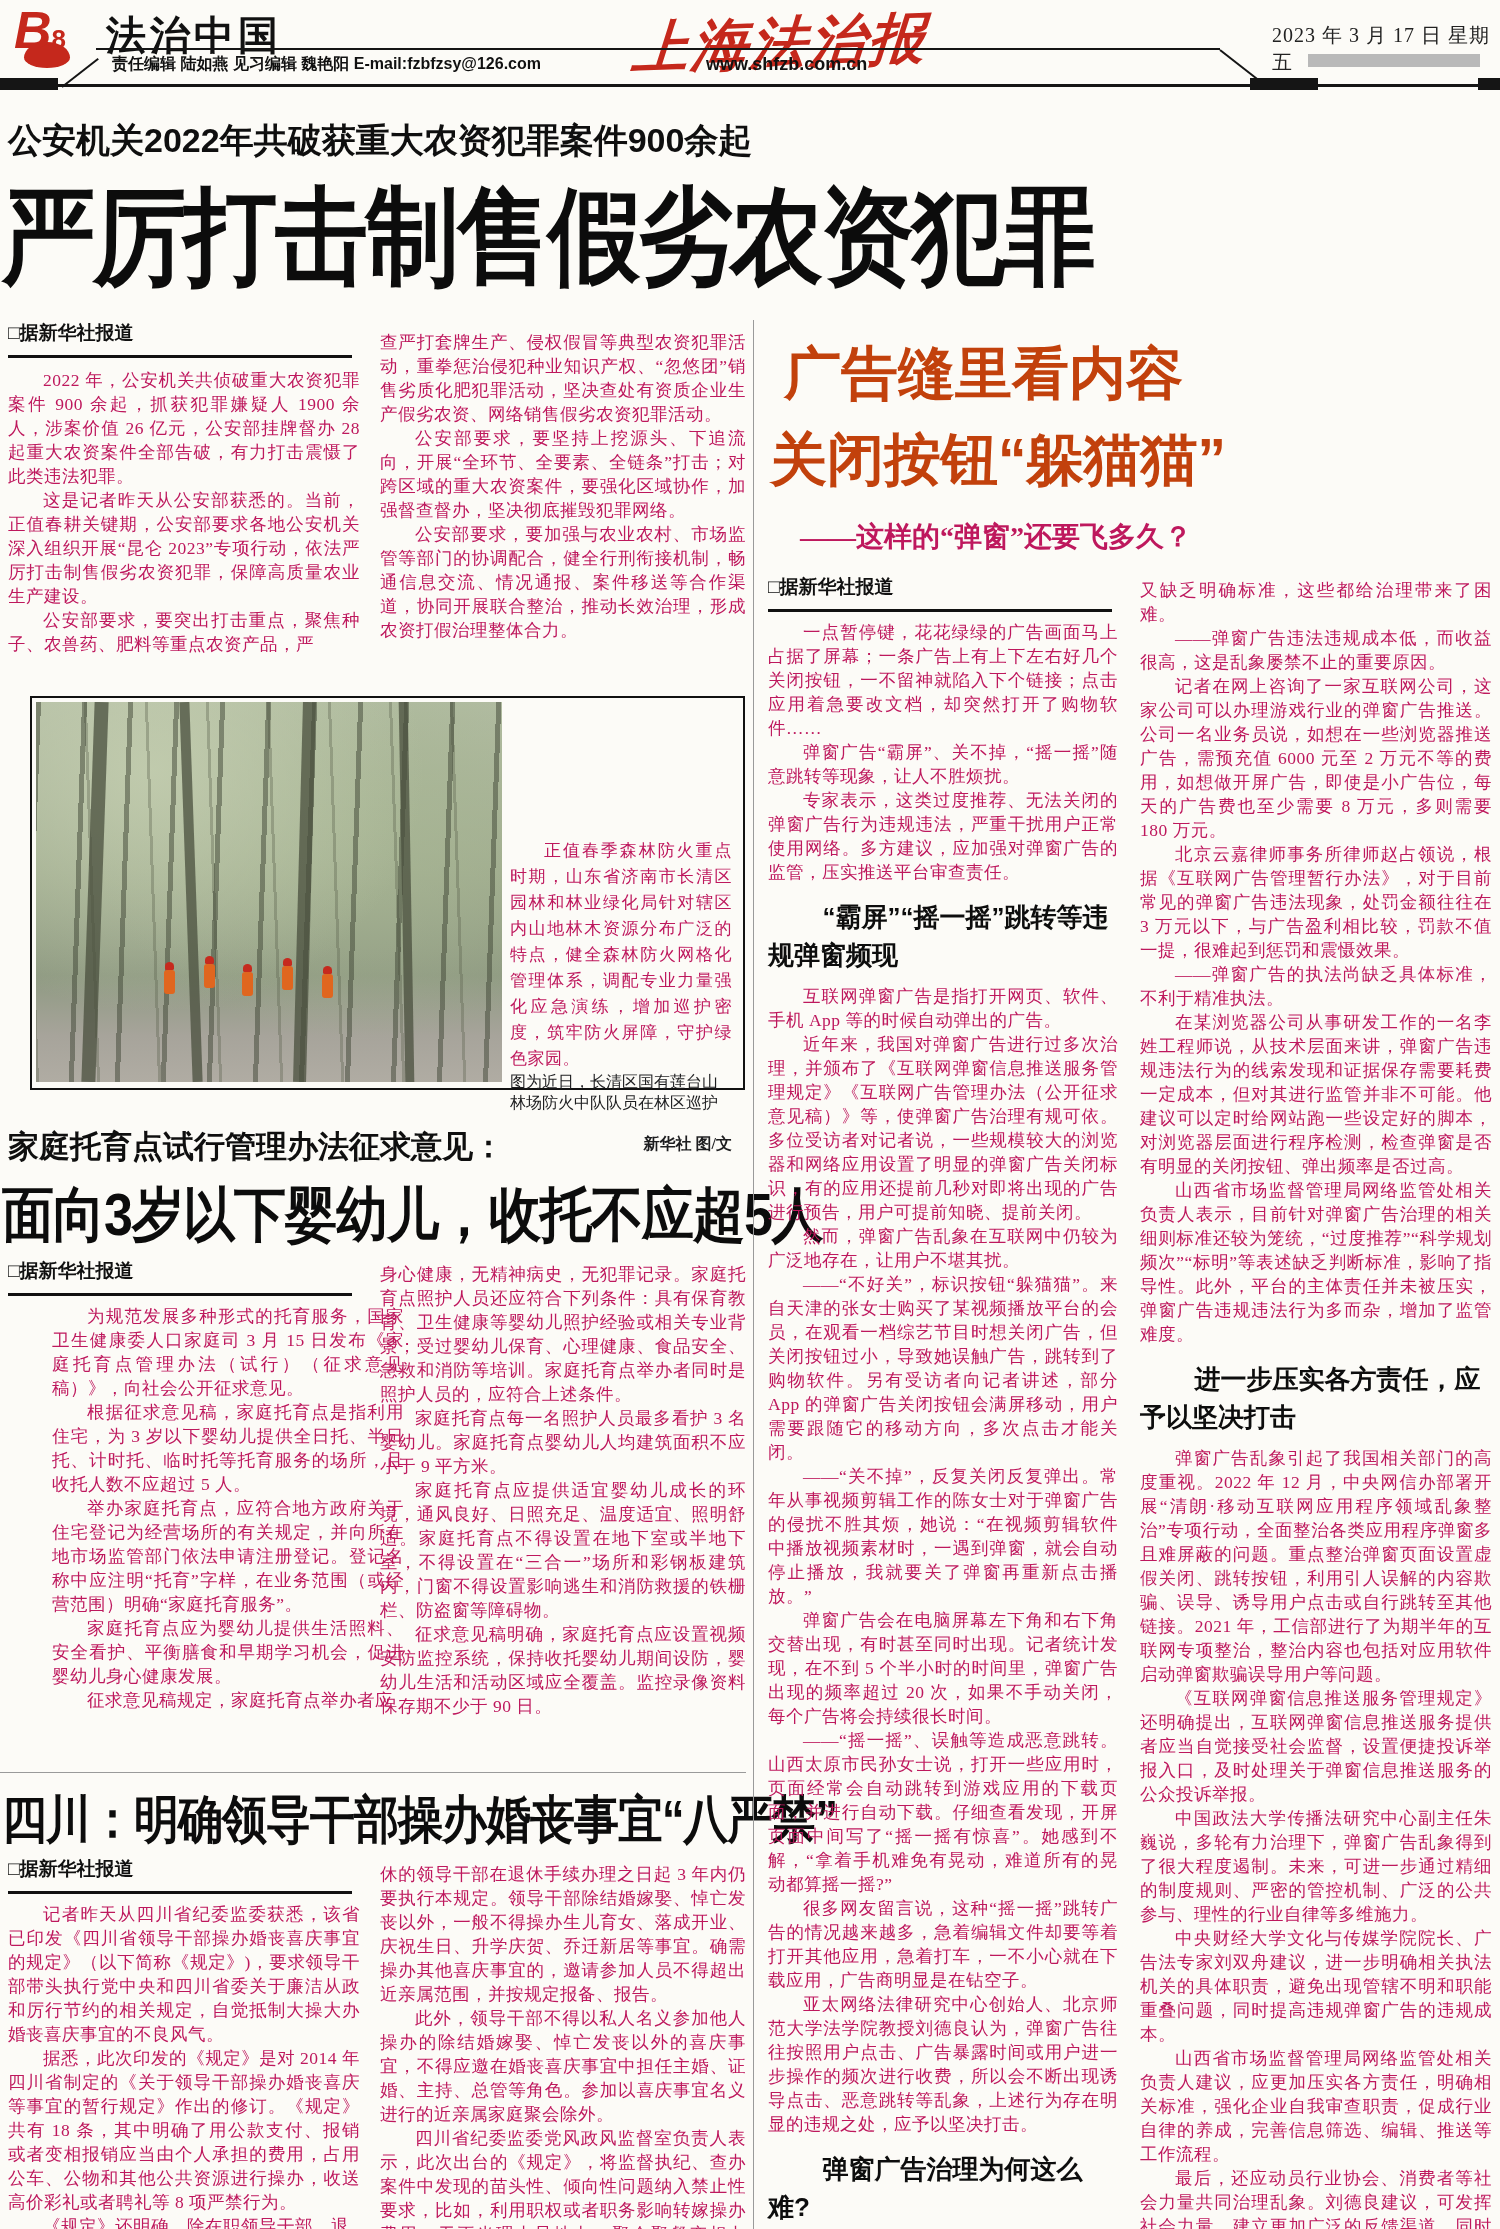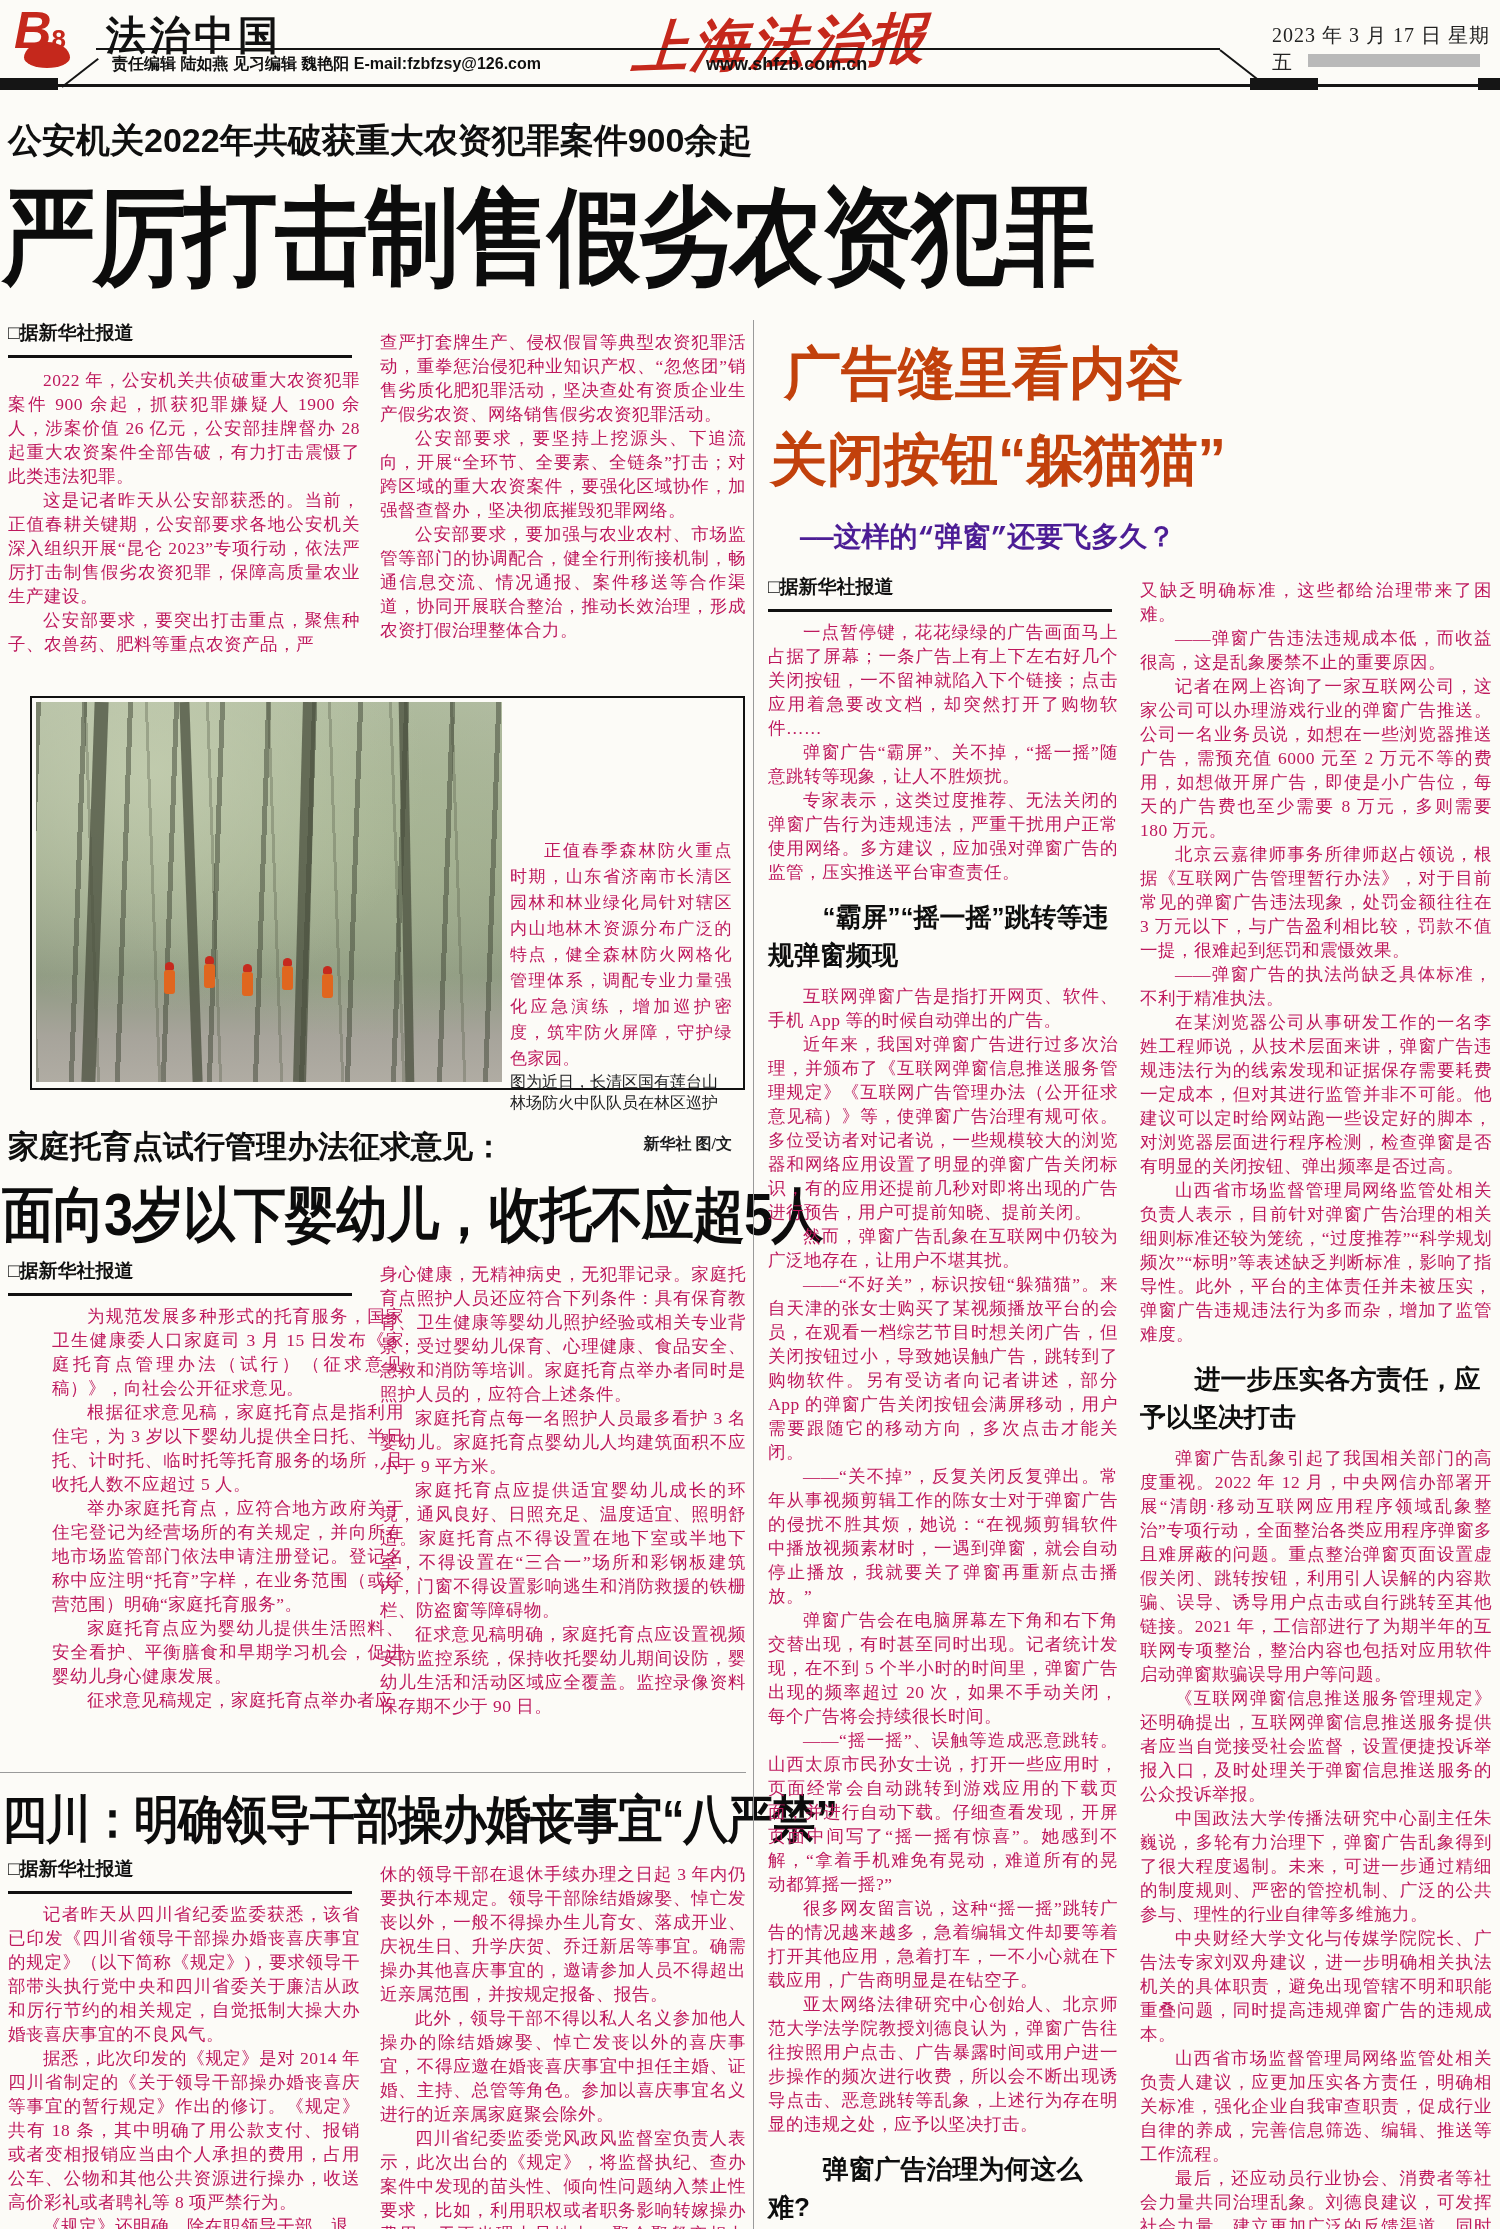--- a/index.html
+++ b/index.html
@@ -19,21 +19,21 @@
   .date-line{font-size:20px;color:#222;letter-spacing:1px;}
   .editors{font-family:"Liberation Sans",sans-serif;font-weight:700;font-size:16px;color:#111;}
   .hline{background:#151515;}
   .grayline{background:#b9b9b9;}
   .diag{background:#151515;transform-origin:left center;}
   
   .kicker{font-family:"Liberation Sans",sans-serif;font-weight:900;color:#0f0f0f;white-space:nowrap;}
   .mega{font-family:"Liberation Sans",sans-serif;font-weight:900;color:#0c0c0c;white-space:nowrap;
         transform:scale(1.0,1.14);transform-origin:left top;letter-spacing:-2px;}
   .h2line{font-family:"Liberation Sans",sans-serif;font-weight:900;color:#c2410c;white-space:nowrap;}
-  .subtitle{font-family:Liberation Mono, monospace;font-weight:600;color:#4c1d95;}
+  .subtitle{font-family:Liberation Serif, serif;font-weight:600;color:#be185d;}
   .srctag{font-family:"Liberation Sans",sans-serif;font-weight:700;font-size:19px;color:#111;
           border-bottom:3px solid #111;padding-bottom:9px;}
   
   .col{}
   .col .para{margin:0;font-size:17.5px;line-height:24px;letter-spacing:.5px;
              text-align:justify;text-indent:2em;color:#be185d;}
   .col .para.cont{text-indent:0;}
   .col .col-sub{font-family:"Liberation Sans",sans-serif;font-weight:900;font-size:26px;
                 line-height:38px;color:#0d0d0d;text-indent:2.1em;margin:14px 0 10px 0;}
   

